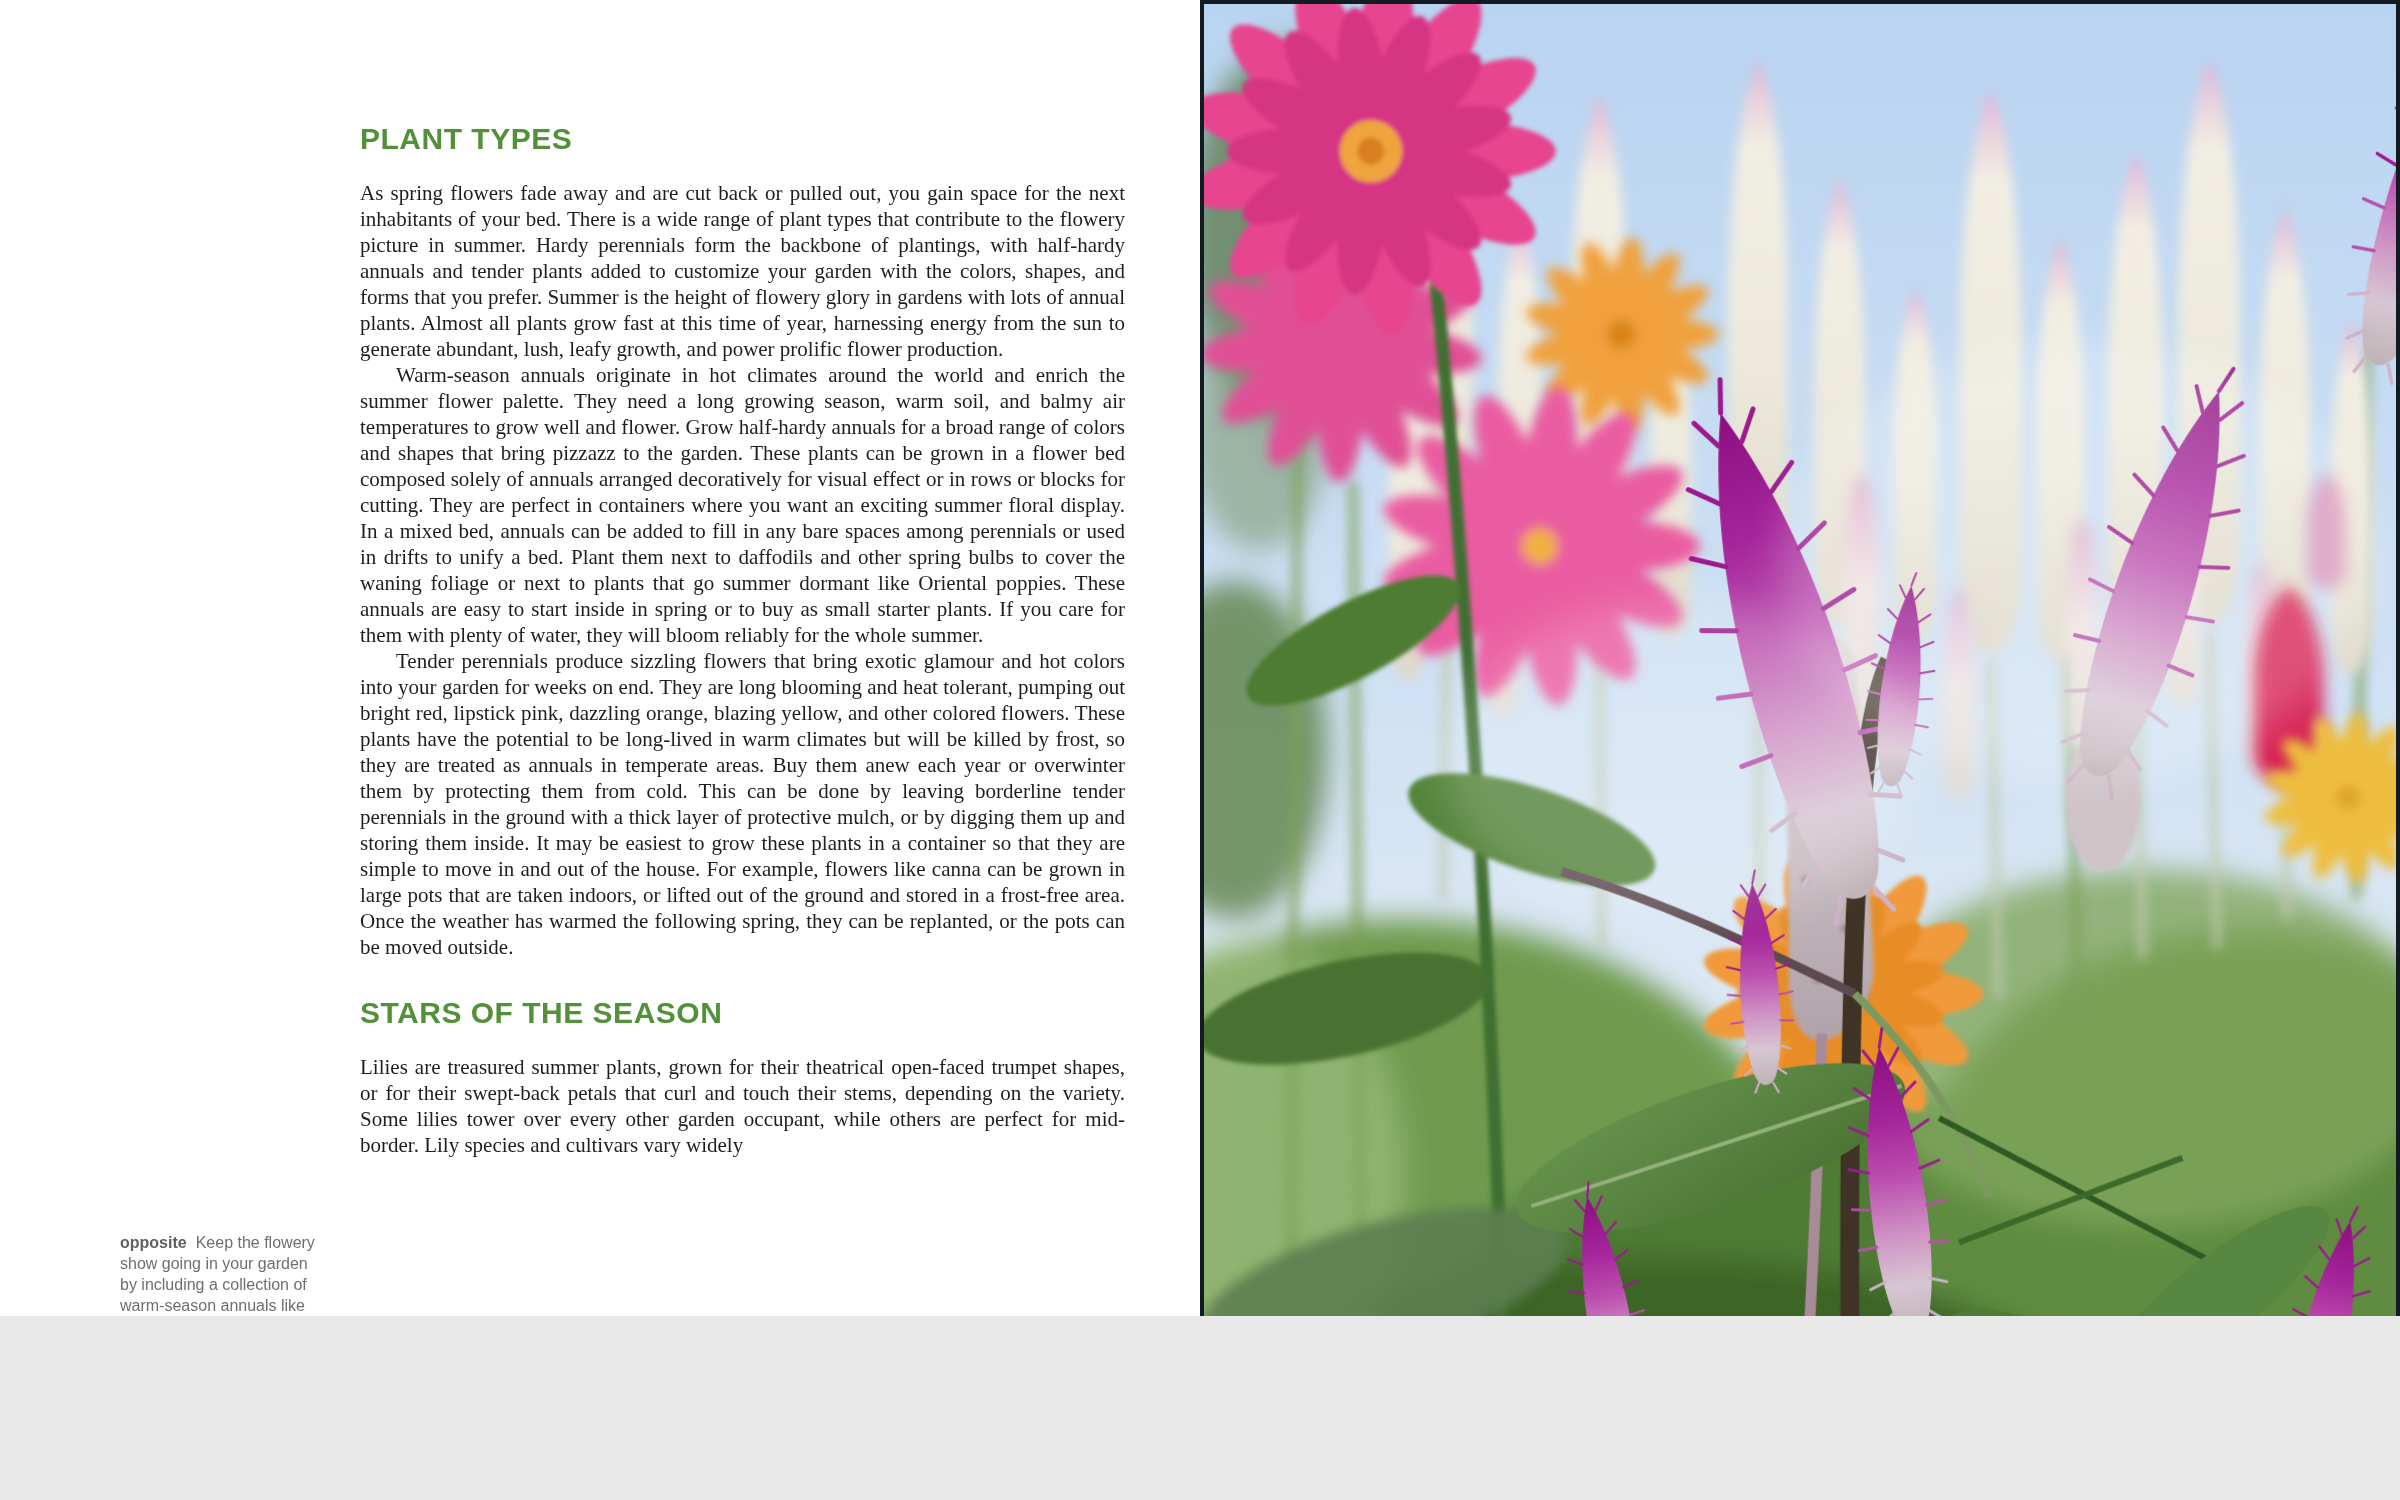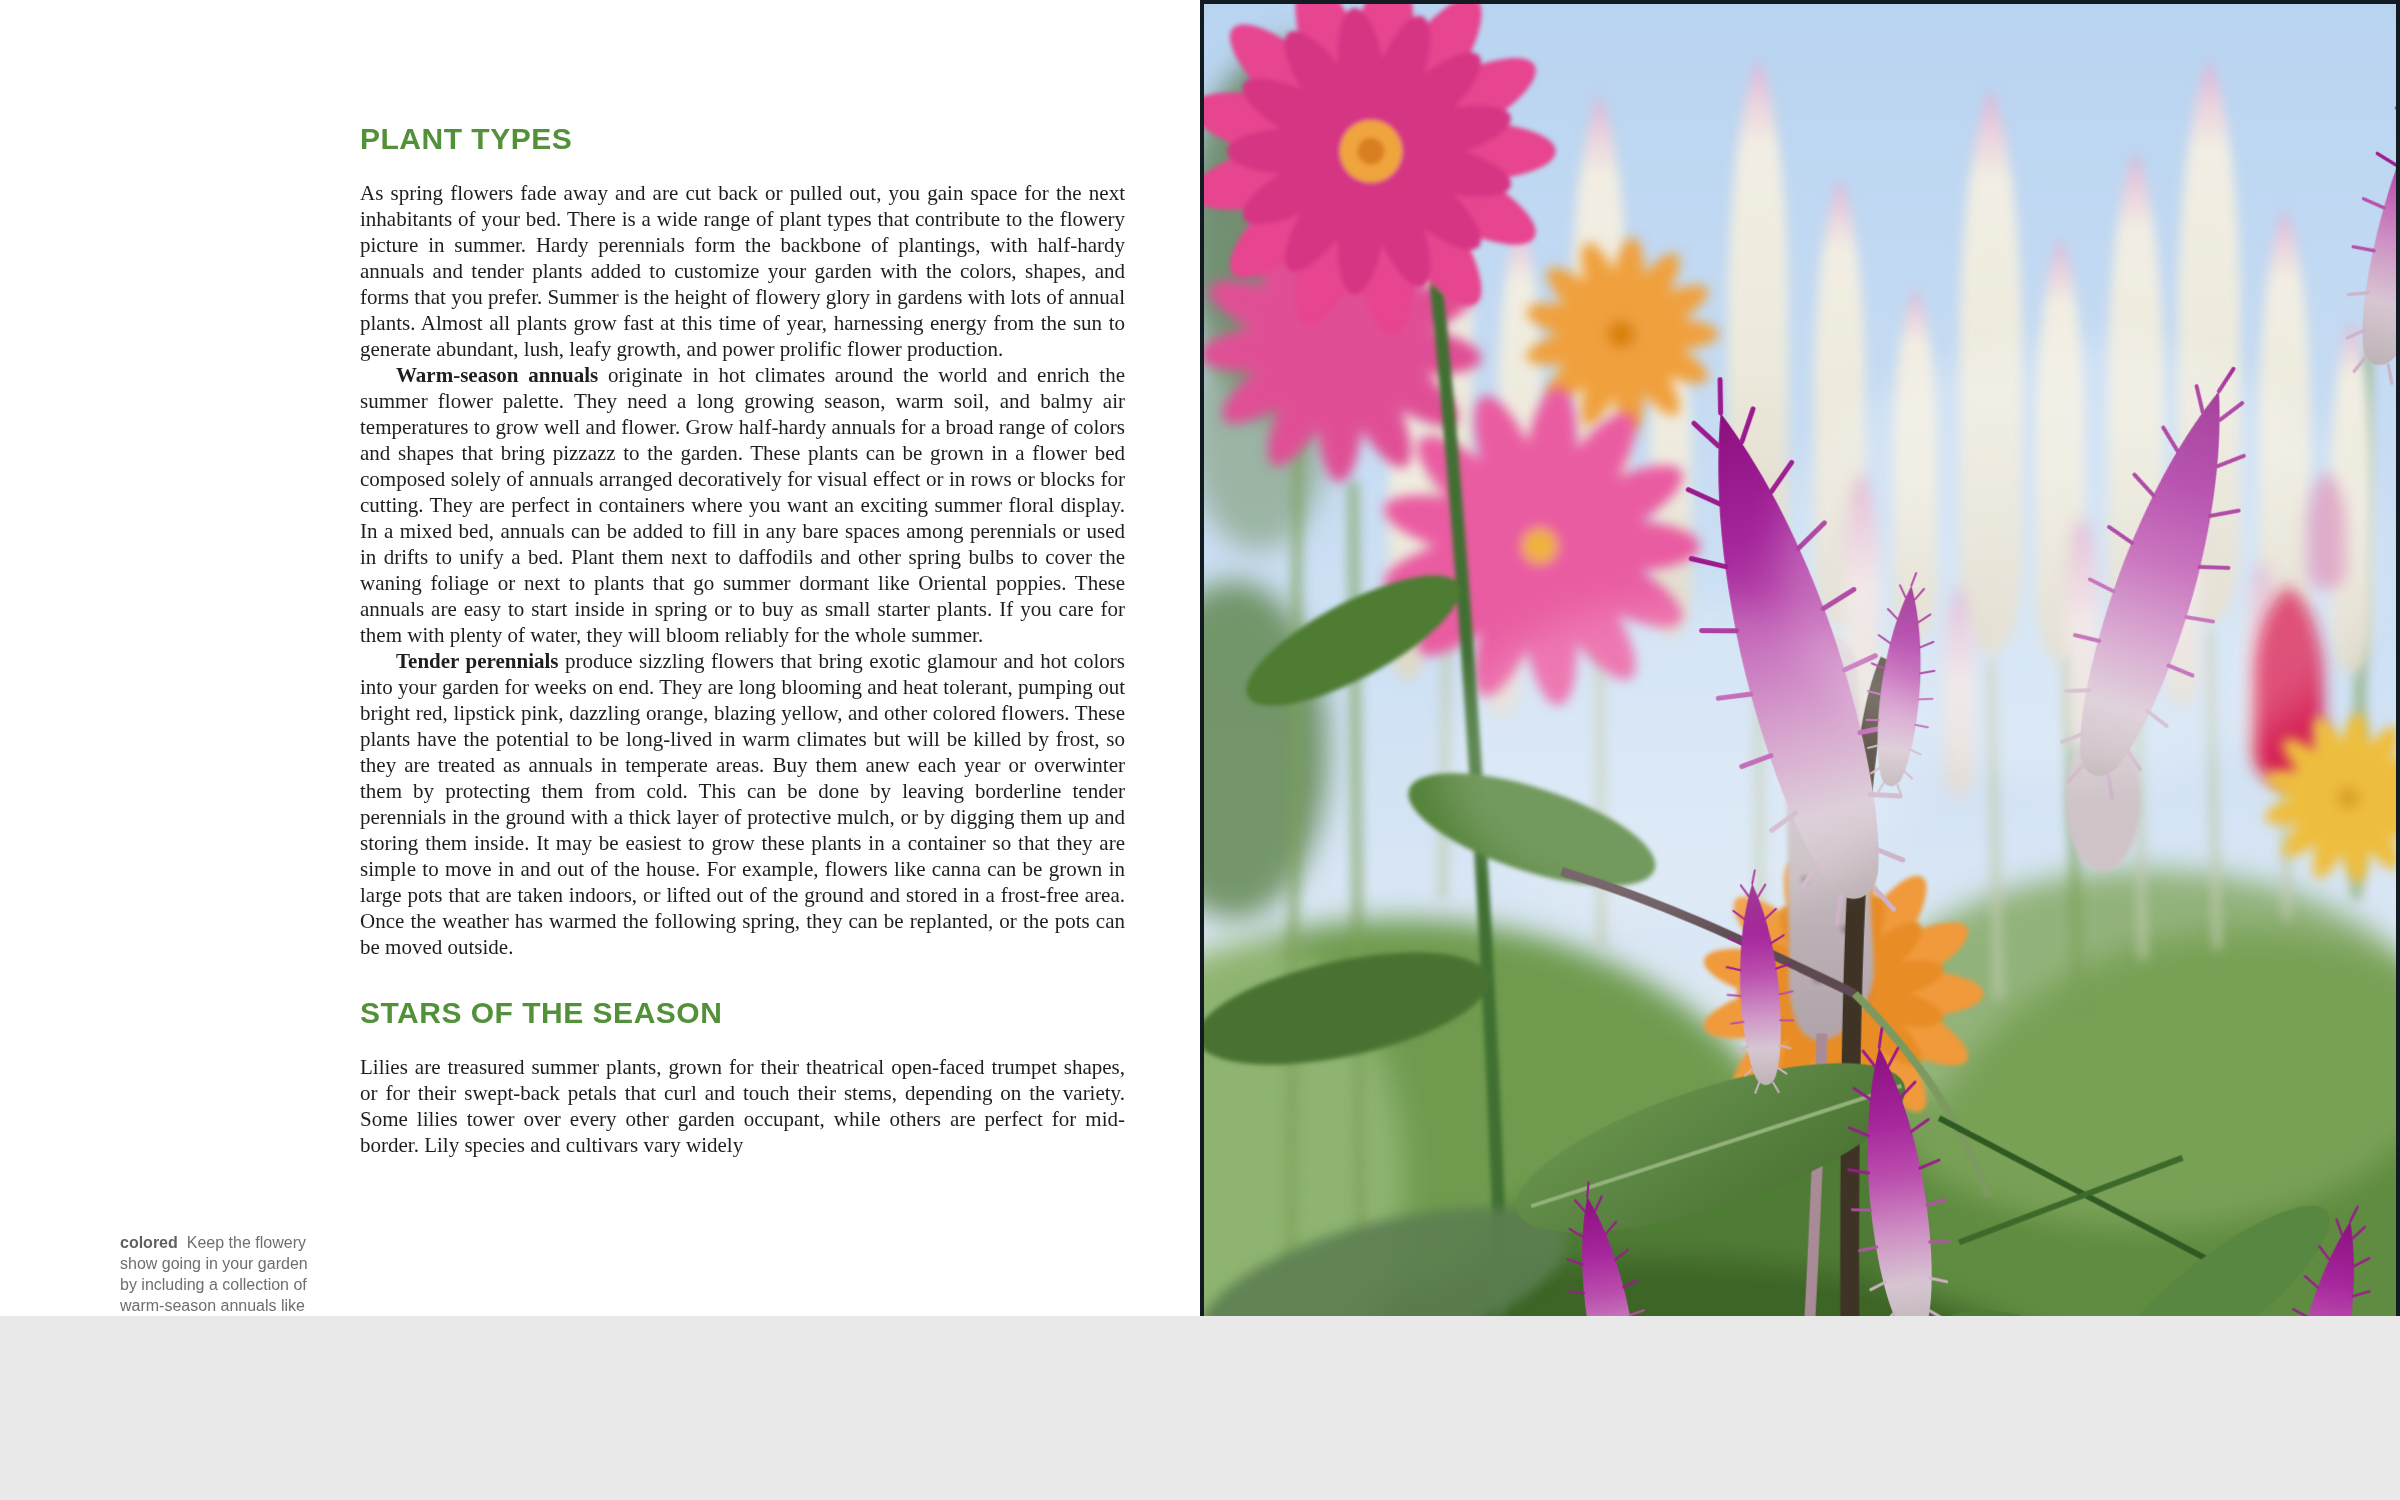--- a/index.html
+++ b/index.html
@@ -13,21 +13,21 @@
   .sec-heading{
     font-family:"Liberation Sans",sans-serif;font-weight:bold;
     font-size:30px;letter-spacing:0.5px;color:#53903a;margin:0 0 24px 0;
   }
   .sec-heading.second{margin-top:36px;}
   .body-par{
     font-size:21px;line-height:26px;color:#1e1e1c;margin:0;
     text-align:justify;text-justify:inter-word;
   }
   .body-par.indent{text-indent:36px;}
-  .body-par strong{font-weight:bold;}
+  .body-par strong{font-weight:normal;}
   .caption{
     position:absolute;left:120px;top:1232px;width:200px;
     font-family:"Liberation Sans",sans-serif;font-size:16px;line-height:21px;
     color:#6e6e6e;margin:0;text-align:left;
   }
   .cap-label{font-weight:bold;color:#5f5f5f;margin-right:9px;}
   .footer{
     position:absolute;left:107px;top:1428px;
     font-family:"Liberation Sans",sans-serif;color:#3a3a3a;white-space:nowrap;
   }
@@ -54,21 +54,21 @@
 
       <p class="body-par indent"><strong>Warm-season annuals</strong><span> originate in hot climates around the world and enrich the summer flower palette. They need a long growing season, warm soil, and balmy air temperatures to grow well and flower. Grow half-hardy annuals for a broad range of colors and shapes that bring pizzazz to the garden. These plants can be grown in a flower bed composed solely of annuals arranged decoratively for visual effect or in rows or blocks for cutting. They are perfect in containers where you want an exciting summer floral display. In a mixed bed, annuals can be added to fill in any bare spaces among perennials or used in drifts to unify a bed. Plant them next to daffodils and other spring bulbs to cover the waning foliage or next to plants that go summer dormant like Oriental poppies. These annuals are easy to start inside in spring or to buy as small starter plants. If you care for them with plenty of water, they will bloom reliably for the whole summer.</span></p>
 
       <p class="body-par indent"><strong>Tender perennials</strong><span> produce sizzling flowers that bring exotic glamour and hot colors into your garden for weeks on end. They are long blooming and heat tolerant, pumping out bright red, lipstick pink, dazzling orange, blazing yellow, and other colored flowers. These plants have the potential to be long-lived in warm climates but will be killed by frost, so they are treated as annuals in temperate areas. Buy them anew each year or overwinter them by protecting them from cold. This can be done by leaving borderline tender perennials in the ground with a thick layer of protective mulch, or by digging them up and storing them inside. It may be easiest to grow these plants in a container so that they are simple to move in and out of the house. For example, flowers like canna can be grown in large pots that are taken indoors, or lifted out of the ground and stored in a frost-free area. Once the weather has warmed the following spring, they can be replanted, or the pots can be moved outside.</span></p>
 
       <h2 class="sec-heading second">STARS OF THE SEASON</h2>
 
       <p class="body-par"><span>Lilies are treasured summer plants, grown for their theatrical open-faced trumpet shapes, or for their swept-back petals that curl and touch their stems, depending on the variety. Some lilies tower over every other garden occupant, while others are perfect for mid-border. Lily species and cultivars vary widely</span></p>
     </div>
 
-    <p class="caption"><span class="cap-label">colored</span><span>Keep the flowery show going in your garden by including a collection of warm-season annuals like celosia and lilies.</span></p>
+    <p class="caption"><span class="cap-label">opposite</span><span>Keep the flowery show going in your garden by including a collection of warm-season annuals like celosia and lilies.</span></p>
 
     <div class="footer">
       <span class="pnum">78</span>
       <span class="btitle">THE FLOWER GARDENER’S CALENDAR</span>
     </div>
   </section>
 
   <section class="page-right">
     <svg viewBox="0 0 1200 1500" preserveAspectRatio="none" role="img">
       <defs>

